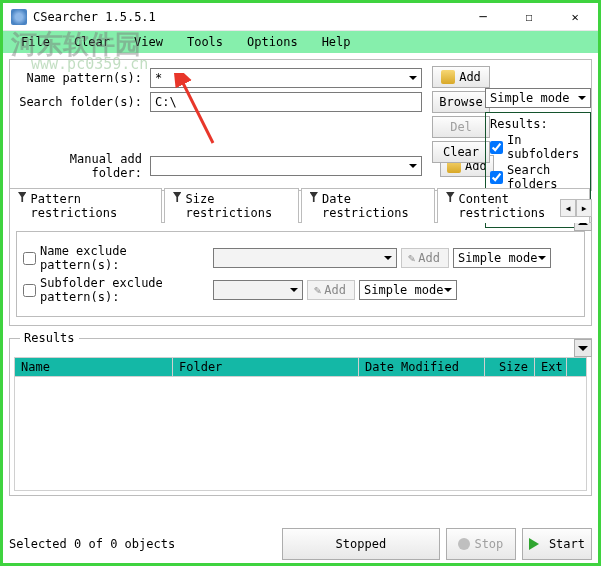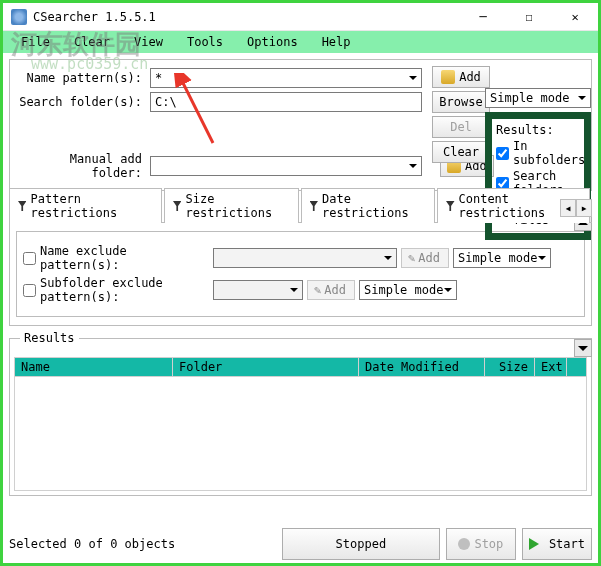--- a/index.html
+++ b/index.html
@@ -20,35 +20,35 @@
 .combo,.txt{border:1px solid #7a7a7a;background:#fff;height:20px;padding:0 4px;display:flex;align-items:center;position:relative}
 .combo::after{content:"";position:absolute;right:4px;top:7px;border:4px solid transparent;border-top-color:#000}
 .w270{width:272px}
 .btn{height:22px;border:1px solid #adadad;background:linear-gradient(#fdfdfd,#e8e8e8);display:flex;align-items:center;justify-content:center;padding:0 6px;gap:4px;min-width:50px}
 .btn.disabled{color:#a0a0a0}
 .icon{display:inline-block;width:14px;height:14px;vertical-align:middle}
 .icon.folder{background:linear-gradient(#f7d774,#d8a828);border-radius:2px}
 .rightpanel{position:absolute;top:0;right:0;width:106px;padding-top:28px}
 .modecombo{border:1px solid #7a7a7a;height:20px;background:#fff;display:flex;align-items:center;padding:0 4px;position:relative;margin-bottom:4px}
 .modecombo::after{content:"";position:absolute;right:4px;top:7px;border:4px solid transparent;border-top-color:#000}
-.fieldset{border:7px solid #14532d;padding:4px 4px;margin-top:0}
+.fieldset{border:1px solid #14532d;padding:4px 4px;margin-top:0}
 .fieldset .legend{font-size:12px;margin-bottom:2px}
 .chk{display:flex;align-items:center;gap:4px;margin:2px 0}
 .chk input{width:13px;height:13px}
 .scrollbtn{width:18px;height:18px;background:#e8e8e8;border:1px solid #adadad;display:flex;align-items:center;justify-content:center;position:absolute;right:6px}
 .scrollbtn.up{top:160px}.scrollbtn.dn{top:286px}
 .tri{border:5px solid transparent}
 .tri.up{border-bottom-color:#000;margin-top:-5px}.tri.dn{border-top-color:#000;margin-bottom:-5px}
 
 .searchbox{border:1px solid #bcbcbc;padding:8px 6px 6px;margin-top:2px;position:relative}
 .btncol{position:absolute;top:6px;left:422px;display:flex;flex-direction:column;gap:3px;width:58px}
 .btncol .btn{min-width:56px;justify-content:center}
 
 .tabbar{display:flex;border-bottom:1px solid #bcbcbc;margin-top:6px;position:relative;height:26px;align-items:flex-end}
-.tab{display:flex;align-items:center;gap:4px;padding:3px 8px;border:1px solid #bcbcbc;border-bottom:none;background:#fff;margin-right:2px;position:relative;top:1px}
+.tab{display:flex;align-items:flex-start;gap:4px;padding:3px 8px;border:1px solid #bcbcbc;border-bottom:none;background:#fff;margin-right:2px;position:relative;top:1px}
 .tab.active{background:#fff;z-index:3}
 .funnel{width:10px;height:10px;background:#333;clip-path:polygon(0 0,100% 0,60% 50%,60% 100%,40% 100%,40% 50%);display:inline-block}
 .tabnav{position:absolute;right:0;top:2px;display:flex;gap:0}
 .tabnav div{width:16px;height:18px;border:1px solid #bcbcbc;background:#f0f0f0;display:flex;align-items:center;justify-content:center}
 
 .tabcontent{border:1px solid #bcbcbc;border-top:none;padding:8px 6px;background:#fff}
 .inner{border:1px solid #bcbcbc;padding:8px 6px}
 .exrow{display:flex;align-items:center;gap:4px;margin:4px 0}
 .exrow .chklabel{width:186px;display:flex;align-items:center;gap:4px}
 .exrow .combo{width:184px;background:#f3f3f3;color:#888}

